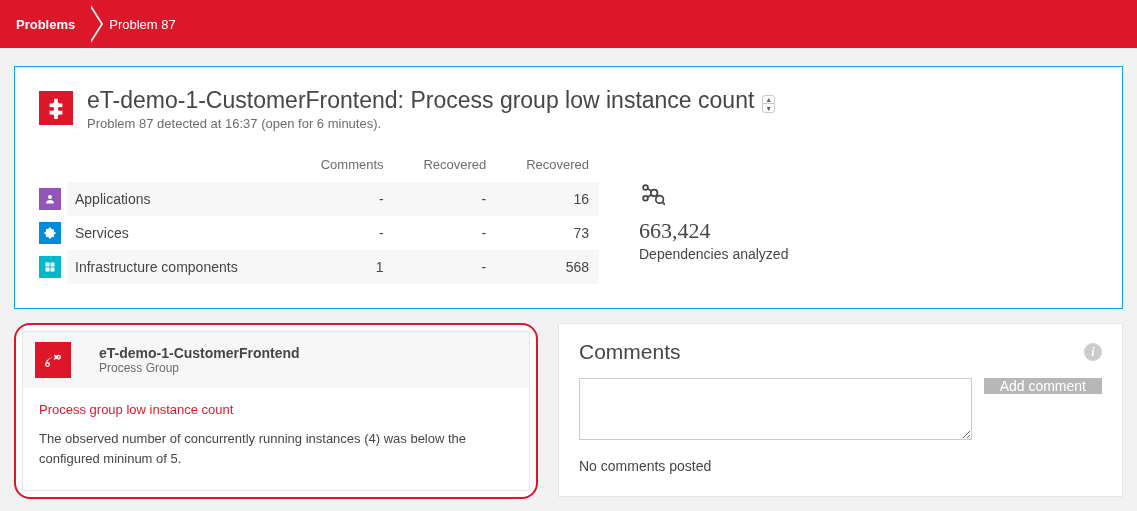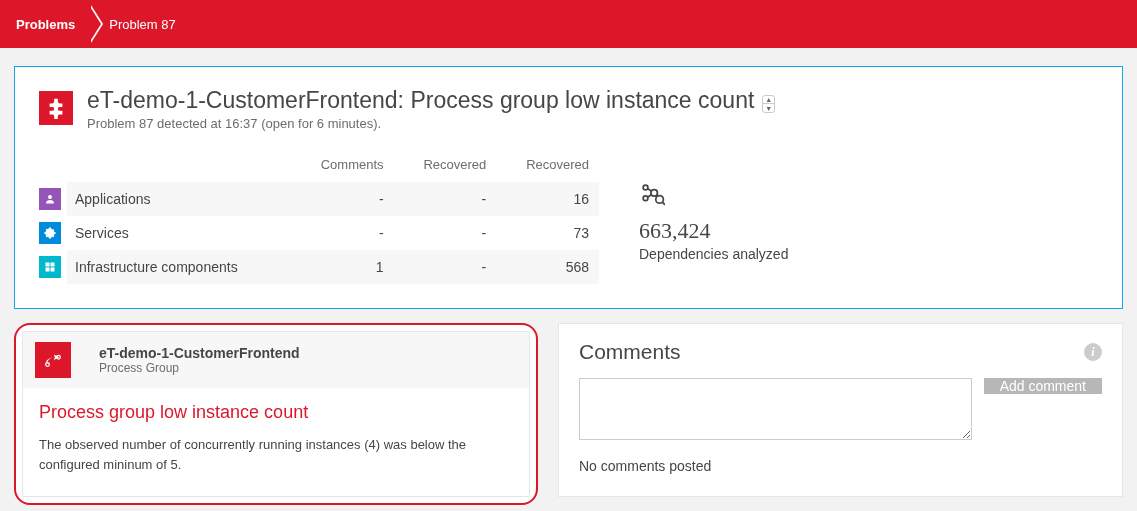--- a/index.html
+++ b/index.html
@@ -145,21 +145,21 @@
   }
   .pg-icon {
     width: 36px; height: 36px;
     background: #dc172a;
     display: flex; align-items: center; justify-content: center;
     flex-shrink: 0;
   }
   .pg-title { font-size: 14px; font-weight: 600; color: #454646; }
   .pg-sub { font-size: 12px; color: #6d6d6d; }
   .problem-body { padding: 14px 16px 22px 16px; }
-  .problem-event { color: #dc172a; font-size: 18px; margin-bottom: 12px; }
+  .problem-event { color: #dc172a; font-size: 13px; margin-bottom: 12px; }
   .problem-desc { font-size: 13px; color: #454646; line-height: 1.5; }
 
   .comments-card {
     flex: 1;
     background: #fff;
     border: 1px solid #e6e6e6;
     padding: 16px 20px 22px 20px;
   }
   .comments-header { display: flex; align-items: center; }
   .comments-header h2 { font-size: 21px; font-weight: 300; color: #454646; flex: 1; }

